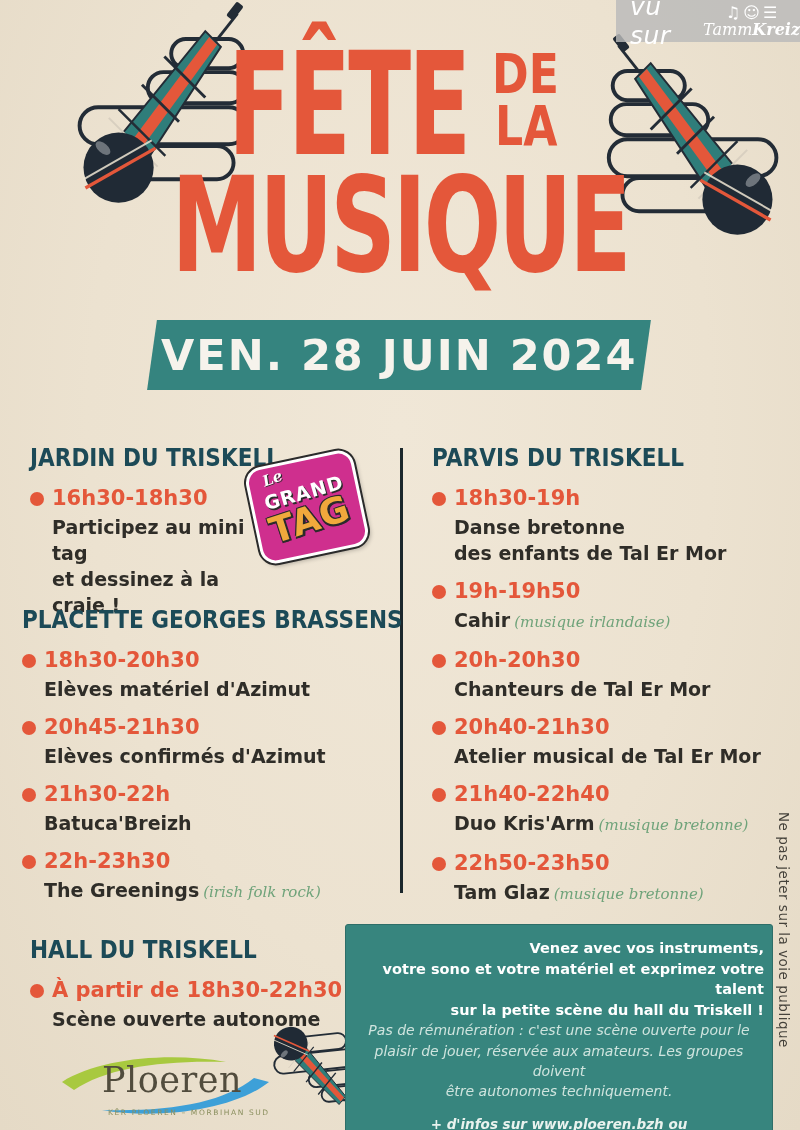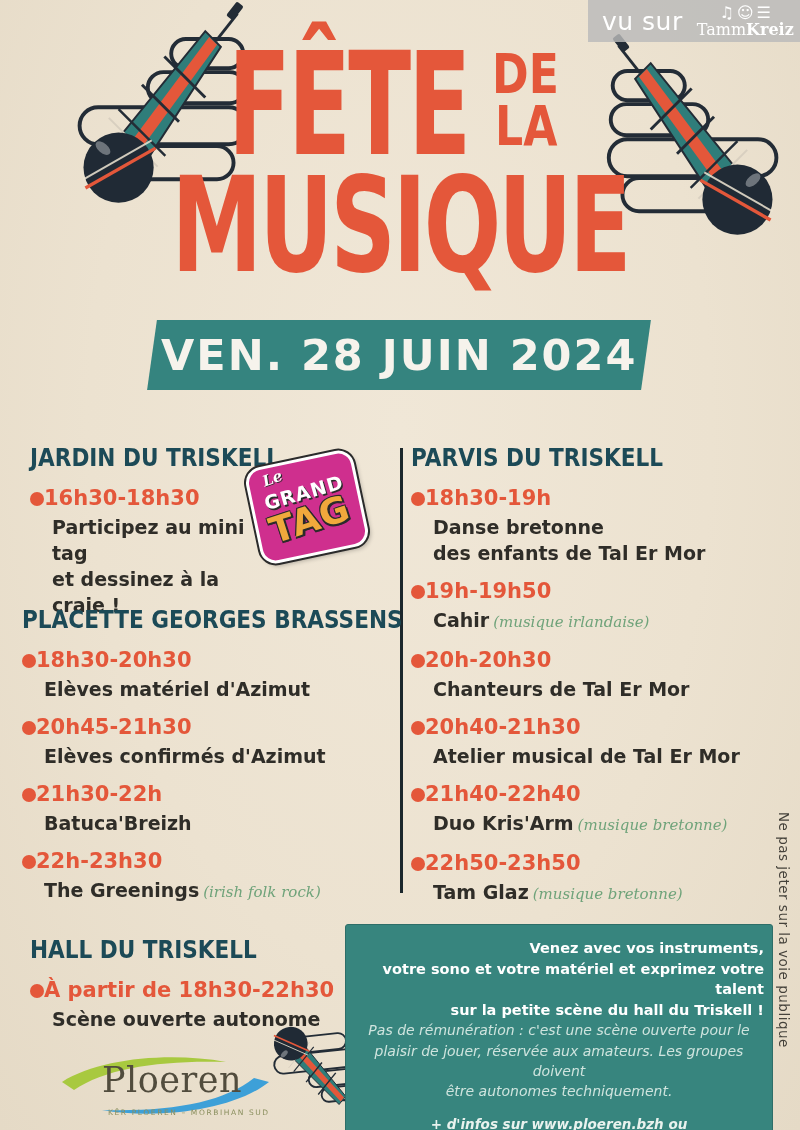--- a/index.html
+++ b/index.html
@@ -3,23 +3,23 @@
 <meta charset="utf-8">
 <style>
   html,body{margin:0;padding:0;background:#888;}
   .poster{
     position:relative;width:800px;height:1130px;overflow:hidden;
     background:radial-gradient(ellipse at 50% 38%, #f0e7d7 0%, #ece2d0 55%, #e5dac6 100%);
     font-family:"DejaVu Sans", sans-serif;
   }
   
   .overlay-banner{
-    position:absolute;top:0;right:0;width:212px;height:42px;
+    position:absolute;top:0;right:0;width:184px;height:42px;
     background:rgba(186,186,186,.82);display:flex;align-items:center;
-    color:#fff;z-index:30;cursor:pointer;
+    color:#fff;z-index:30;cursor:pointer;font-style:italic;
   }
   .overlay-prefix{font-size:25px;margin-left:14px;letter-spacing:.5px;}
   .overlay-logo{margin-left:14px;display:flex;flex-direction:column;align-items:center;line-height:1;}
   .overlay-icons{display:flex;gap:3px;font-size:16px;line-height:16px;}
   .overlay-brand{font-family:"DejaVu Serif", serif;font-size:16px;margin-top:1px;}
   .overlay-brand b{font-weight:bold;}
   
   .mic{position:absolute;z-index:5;}
   .mic-left{left:62px;top:0;width:195px;height:229px;}
   .mic-right{right:6px;top:32px;width:195px;height:229px;transform:scaleX(-1);}
@@ -38,27 +38,27 @@
   }
   .date-banner span{
     transform:skewX(8deg);color:#f6f3ec;font-size:43px;font-weight:bold;letter-spacing:2px;white-space:nowrap;
   }
   
   .col-divider{position:absolute;left:400px;top:448px;width:3px;height:445px;background:#1b272c;}
   .section{position:absolute;z-index:6;}
   .sec-jardin{left:30px;top:444px;width:235px;}
   .sec-placette{left:22px;top:606px;width:368px;}
   .sec-hall{left:30px;top:936px;width:368px;}
-  .sec-parvis{left:411px;top:444px;width:332px;}
+  .sec-parvis{left:432px;top:444px;width:332px;}
   .venue-title{
     font-size:24px;font-weight:bold;color:#1c4a57;letter-spacing:0;
     transform:scaleX(.9);transform-origin:left center;margin-bottom:14px;white-space:nowrap;
   }
   .event{margin-bottom:13px;}
-  .time-row{display:flex;align-items:center;gap:0;margin-bottom:3px;}
+  .time-row{display:flex;align-items:center;gap:8px;margin-bottom:3px;}
   .dot{width:14px;height:14px;border-radius:50%;background:#e4573a;flex:none;}
   .event-time{color:#e4573a;font-weight:bold;font-size:21px;line-height:25px;white-space:nowrap;}
   .event-name{margin-left:22px;color:#2f2d28;font-weight:bold;font-size:19px;line-height:26px;}
   .genre{font-family:"DejaVu Serif", serif;font-style:italic;font-weight:normal;font-size:15px;color:#6fa37a;margin-left:4px;}
   
   .tag-badge{
     position:absolute;left:252px;top:458px;width:104px;height:92px;z-index:12;
     background:#cf2f8e;border:3px solid #fff;border-radius:16px;
     box-shadow:0 0 0 2px #2b2b2b, 2px 3px 4px rgba(0,0,0,.25);
     transform:rotate(-12deg);

